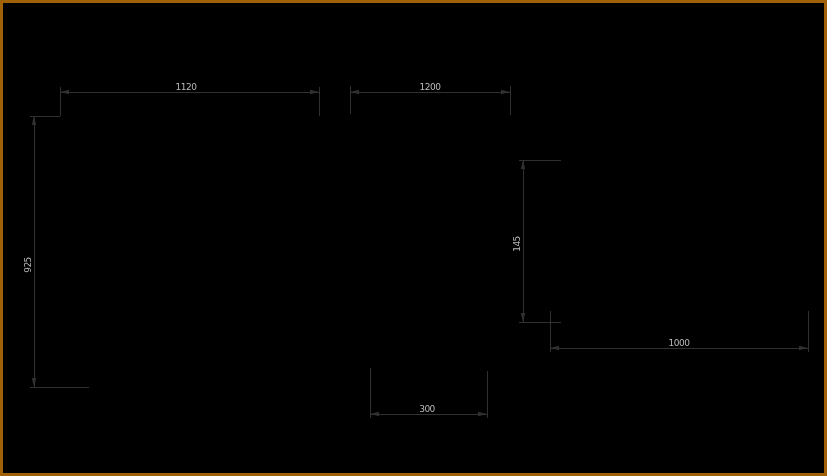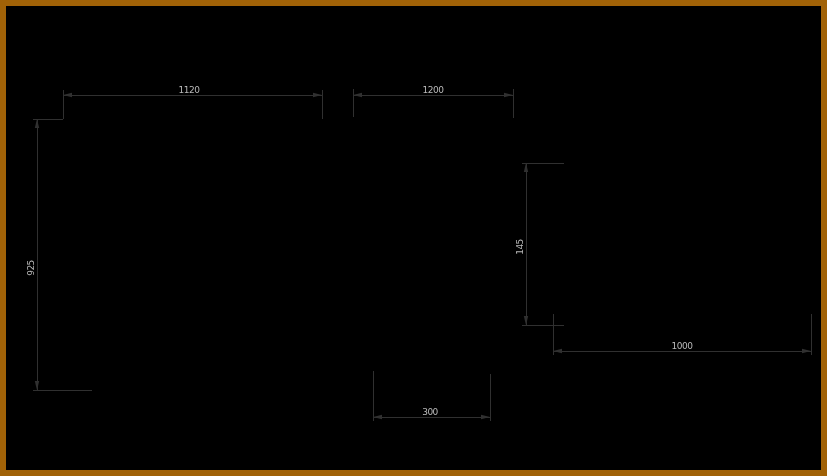--- a/index.html
+++ b/index.html
@@ -6,21 +6,21 @@
     margin: 0;
     padding: 0;
     background: #000;
   }
   .viewport {
     position: relative;
     width: 827px;
     height: 476px;
     background: #000000;
     box-sizing: border-box;
-    border: 6px solid #a16207;
+    border: 3px solid #a16207;
     overflow: hidden;
     font-family: "DejaVu Sans", sans-serif;
   }
   .viewport svg {
     position: absolute;
     left: 0;
     top: 0;
   }
   .dim-label {
     font-family: "DejaVu Sans", sans-serif;

